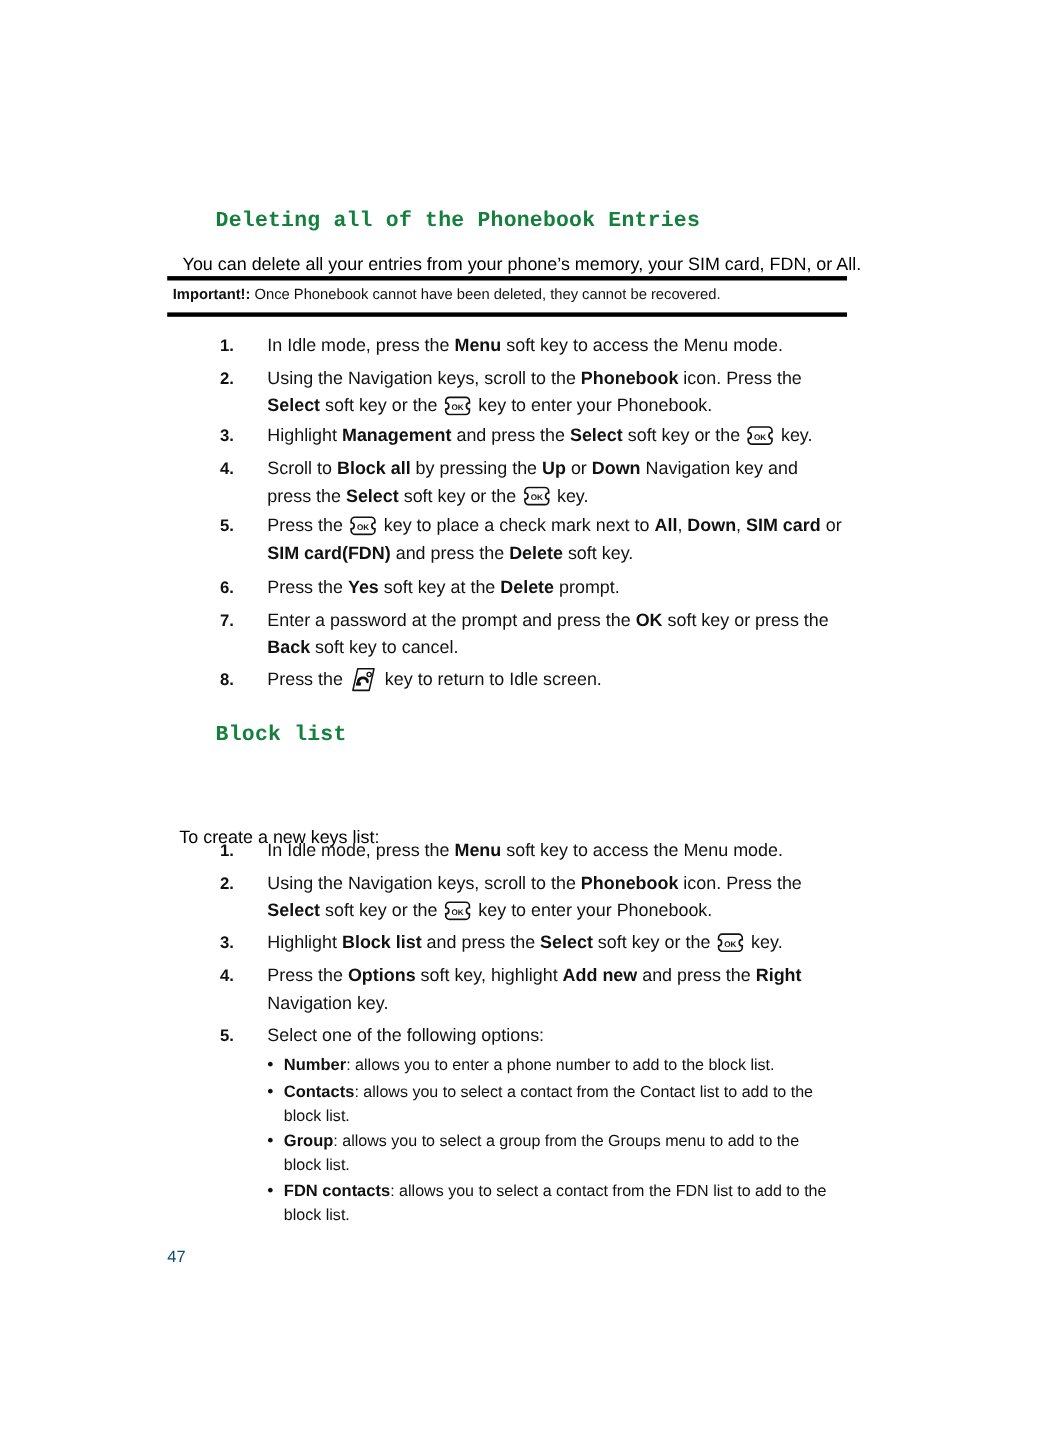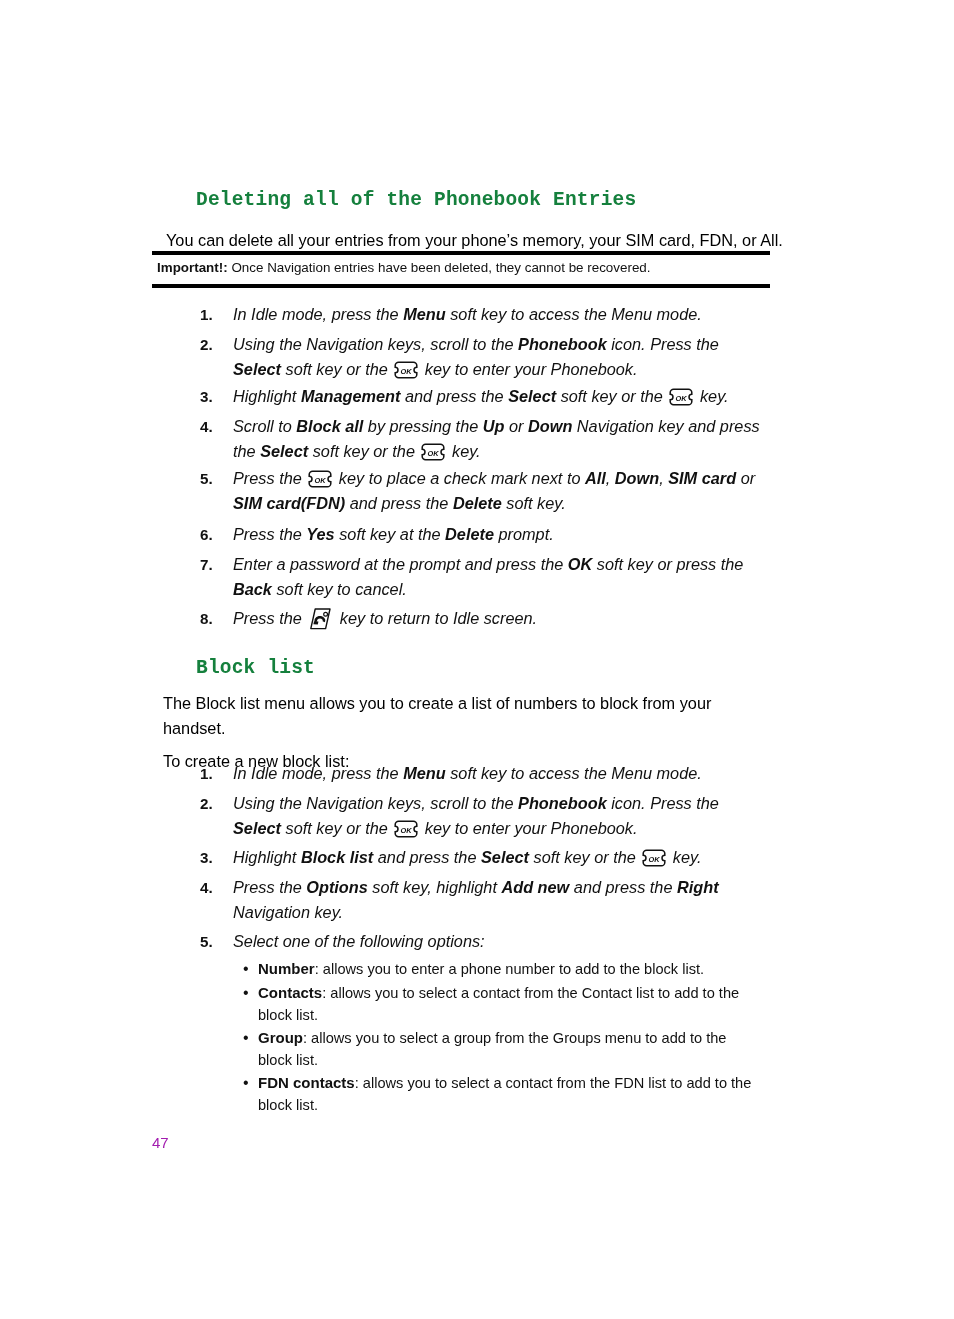--- a/index.html
+++ b/index.html
@@ -100,22 +100,21 @@
     position: absolute;
     left: 0;
     top: 0;
     width: 26px;
     text-align: left;
     font-weight: bold;
     font-size: 15.2px;
   }
   .num-item .txt {
     display: block;
-    margin-left: 33px;
-    font-style: italic;
+    margin-left: 43px;
   }
 
   .b { font-weight: bold; }
 
   
   .bul-item {
     position: absolute;
     font-size: 14.6px;
     line-height: 21.5px;
     color: #111;
@@ -154,39 +153,39 @@
     margin: 0 2px;
   }
   .endkey svg { display: block; }
 
   
   #page-number {
     position: absolute;
     left: 152px;
     top: 1134px;
     font-size: 15px;
-    color: #a21caf;
+    color: #0c4a6e;
     font-family: "Liberation Sans", sans-serif;
   }
 </style>
 </head>
 <body>
 
 <div class="page">
 
   <h1 class="h1" id="heading-deleting">Deleting all of the Phonebook Entries</h1>
 
   <p class="body-par" id="intro-par">You can delete all your entries from your phone’s memory, your SIM card, FDN, or All.</p>
 
   <div class="rule" id="rule-top"></div>
   <div class="rule" id="rule-bottom"></div>
 
   <div id="important-line">
     <span class="lbl">Important!:</span>
-    <span>Once Navigation entries have been deleted, they cannot be recovered.</span>
+    <span>Once Phonebook cannot have been deleted, they cannot be recovered.</span>
   </div>
 
   <div id="delete-steps">
       <div class="num-item" style="left: 200px; top: 302px; width: 568px;">
         <span class="num">1.</span>
         <span class="txt"><span>In Idle mode, press the </span><span class="b">Menu</span><span> soft key to access the Menu mode.</span></span>
       </div>
       <div class="num-item" style="left: 200px; top: 332px; width: 568px;">
         <span class="num">2.</span>
         <span class="txt"><span>Using the Navigation keys, scroll to the </span><span class="b">Phonebook</span><span> icon. Press the </span><span class="b">Select</span><span> soft key or the </span><span class="okkey"><svg width="24" height="18" viewBox="0 0 24 18">
@@ -229,23 +228,22 @@
               <path d="M7.2 2.0 L22.0 2.0 L17.6 21.6 L2.8 21.6 Z" fill="#fff" stroke="#111" stroke-width="1.4" stroke-linejoin="round"></path>
               <path d="M7.2 15.6 c-1.0 -1.4 -1.0 -3.4 0.3 -4.7 c2.4 -2.4 6.4 -2.4 8.8 0 c1.2 1.2 1.3 3.0 0.4 4.4 l-2.1 -1.1 c0.3 -0.6 0.2 -1.3 -0.3 -1.8 c-1.3 -1.3 -3.5 -1.3 -4.8 0 c-0.5 0.5 -0.6 1.3 -0.3 1.9 Z" fill="#111"></path>
               <path d="M6.0 14.2 l4.4 0.2 l-0.6 3.0 l-4.4 -0.2 Z" fill="#111"></path>
               <circle cx="17.6" cy="7.2" r="1.9" fill="none" stroke="#111" stroke-width="1.2"></circle>
             </svg></span><span> key to return to Idle screen.</span></span>
       </div>
     </div>
 
   <h2 class="h1" id="heading-blocklist">Block list</h2>
 
-  <p class="body-par" id="blocklist-desc">The Block list menu allows you to create a list of numbers to block from your handset.</p>
-
-  <p class="body-par" id="blocklist-create">To create a new block list:</p>
+
+  <p class="body-par" id="blocklist-create">To create a new keys list:</p>
 
   <div id="blocklist-steps">
       <div class="num-item" style="left: 200px; top: 761px; width: 568px;">
         <span class="num">1.</span>
         <span class="txt"><span>In Idle mode, press the </span><span class="b">Menu</span><span> soft key to access the Menu mode.</span></span>
       </div>
       <div class="num-item" style="left: 200px; top: 791px; width: 568px;">
         <span class="num">2.</span>
         <span class="txt"><span>Using the Navigation keys, scroll to the </span><span class="b">Phonebook</span><span> icon. Press the </span><span class="b">Select</span><span> soft key or the </span><span class="okkey"><svg width="24" height="18" viewBox="0 0 24 18">
               <path d="M4.6 1.2 H19.4 A3.4 3.4 0 0 1 22.8 4.6 V6.2 A2.2 2.2 0 0 0 22.8 11.8 V13.4 A3.4 3.4 0 0 1 19.4 16.8 H4.6 A3.4 3.4 0 0 1 1.2 13.4 V11.8 A2.2 2.2 0 0 0 1.2 6.2 V4.6 A3.4 3.4 0 0 1 4.6 1.2 Z" fill="#fff" stroke="#111" stroke-width="1.5"></path>

